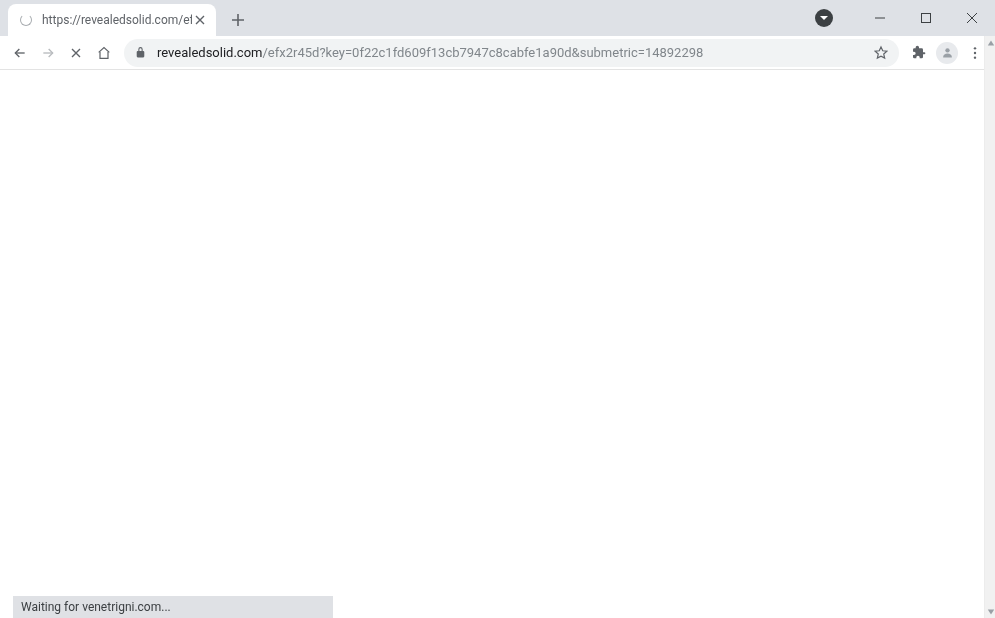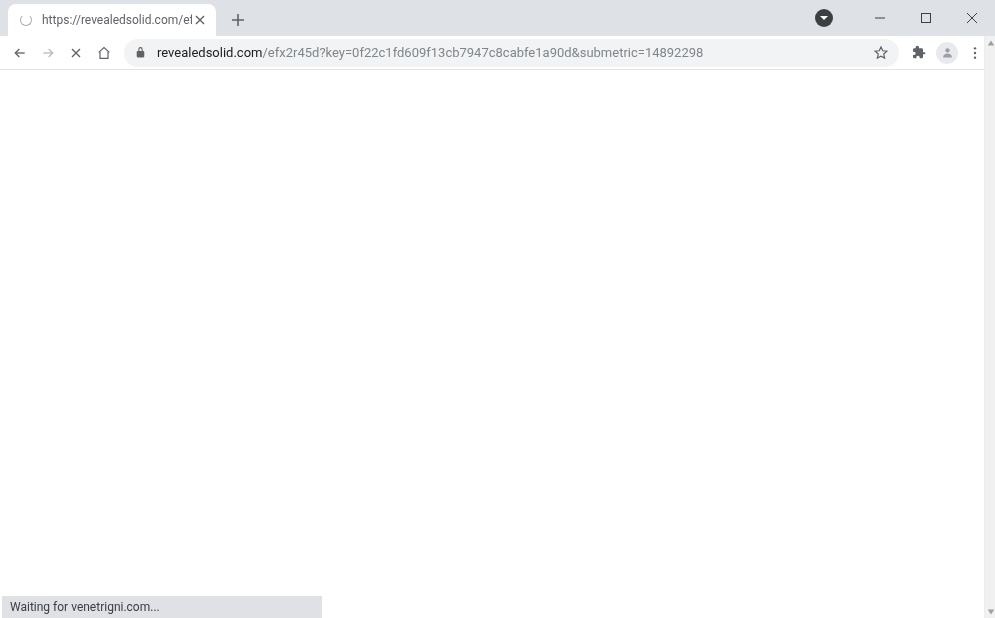--- a/index.html
+++ b/index.html
@@ -64,21 +64,21 @@
   .avatar-circle {
     width: 22px; height: 22px; border-radius: 50%; background: #e8eaed; display: flex; align-items: center; justify-content: center;
   }
   .avatar-circle svg { width: 13px; height: 13px; color: #9aa0a6; }
 
   
   .content { flex: 1; background: #ffffff; position: relative; }
 
   
   .statusbar {
-    position: absolute; left: 2px; bottom: 0; height: 22px; background: #dfe1e5;
+    position: absolute; left: 13px; bottom: 0; height: 22px; background: #dfe1e5;
     color: #3c4043; font-size: 12px; display: flex; align-items: center; padding: 0 8px;
     min-width: 320px;
   }
 
   
   .vscroll-track {
     position: absolute; right: 0; top: 36px; bottom: 0; width: 11px; background: #f1f1f1;
     border-left: 1px solid #ececec;
   }
   .vscroll-up, .vscroll-down {

